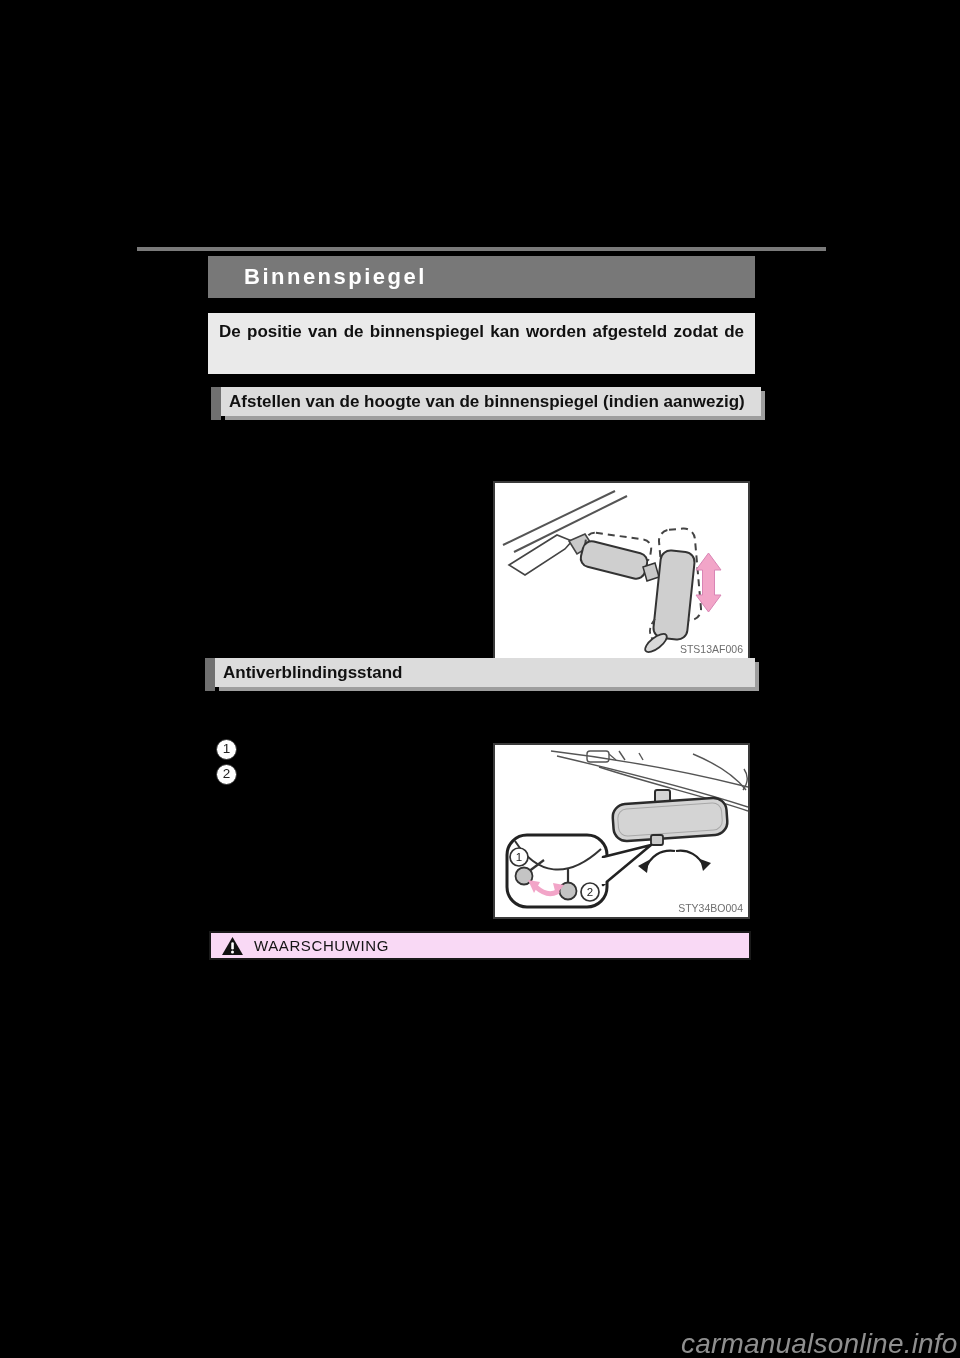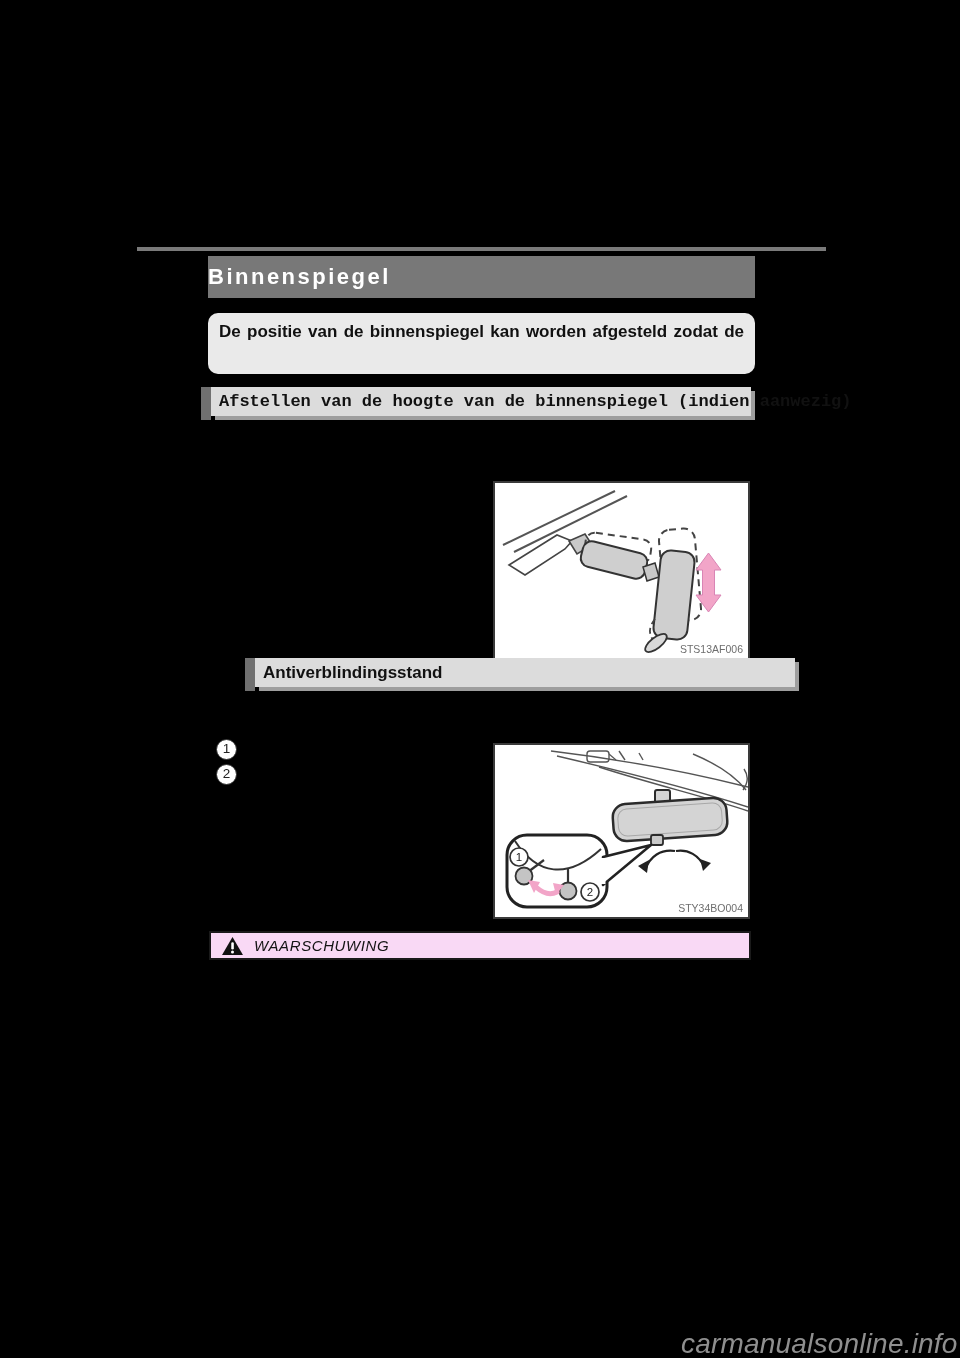--- a/index.html
+++ b/index.html
@@ -14,42 +14,42 @@
   
   .top-rule { left:137px; top:247px; width:689px; height:4px; background:var(--rule_gray); }
 
   
   .title-bar {
     left:208px; top:256px; width:547px; height:42px;
     background:var(--title_bar_bg); display:flex; align-items:center;
   }
   .title-bar span {
     color:var(--title_text); font-size:22px; font-weight:bold;
-    letter-spacing:2.5px; padding-left:0;
+    letter-spacing:2.5px; padding-left:0;margin-left:36px;
   }
 
   
   .intro-box {
     left:208px; top:313px; width:547px; height:61px;
     background:var(--intro_bg); padding:6px 11px 0 11px;
-    color:var(--ink); font-size:17px; font-weight:bold; line-height:25px;border-radius:10px;
+    color:var(--ink); font-size:17px; font-weight:bold; line-height:25px;
   }
   .intro-box .l1 { text-align:justify; text-align-last:justify; }
 
   
   .sec-header { width:554px; height:34px; }
   .sec-header .stripe { position:absolute; left:0; top:0; width:10px; height:33px; background:var(--section_stripe); }
   .sec-header .bar {
     position:absolute; left:10px; top:0; width:540px; height:29px;
     background:var(--section_bg); box-shadow:4px 4px 0 var(--section_shadow);
     display:flex; align-items:center;
   }
   .sec-header .bar span { color:var(--ink); font-size:17px; font-weight:bold; padding-left:8px; white-space:nowrap; }
-  .sec1 { left:201px; top:387px;font-family:Liberation Mono, monospace; }
-  .sec2 { left:205px; top:658px;margin-left:40px; }
+  .sec1 { left:211px; top:387px; }
+  .sec2 { left:205px; top:658px; }
 
   
   .figure {
     background:#fff; border:2px solid var(--figure_border);
   }
   .fig1 { left:493px; top:469px; width:257px; height:179px;margin-top:12px; }
   .fig2 { left:493px; top:743px; width:257px; height:176px; }
   .figure svg { display:block; width:100%; height:100%; }
   .fig-code { fill:var(--label_gray); font-size:10.5px; font-family:"Liberation Sans",sans-serif; }
   .pink { fill:var(--pink_accent); }
@@ -60,21 +60,21 @@
     border:1.5px solid #2e2e2e; background:#fff;
     color:#222; font-size:13.5px; line-height:18px; text-align:center;
   }
   .co1 { left:216px; top:739px; }
   .co2 { left:216px; top:764px; }
 
   
   .warning-bar {
     left:209px; top:931px; width:542px; height:29px;
     background:var(--warning_bg); border:2px solid var(--warning_border);
-    display:flex; align-items:center; gap:10px; padding-left:10px;font-style:italic;
+    display:flex; align-items:center; gap:10px; padding-left:10px;
   }
   .warning-bar .wlabel { color:#141414; font-size:15px; letter-spacing:0.6px; }
   .warning-bar svg { display:block; }
 
   
   .watermark {
     left:681px; top:1328px; color:var(--watermark_gray);
     font-size:28px; letter-spacing:0.2px;font-style:italic;
   }
 </style>

